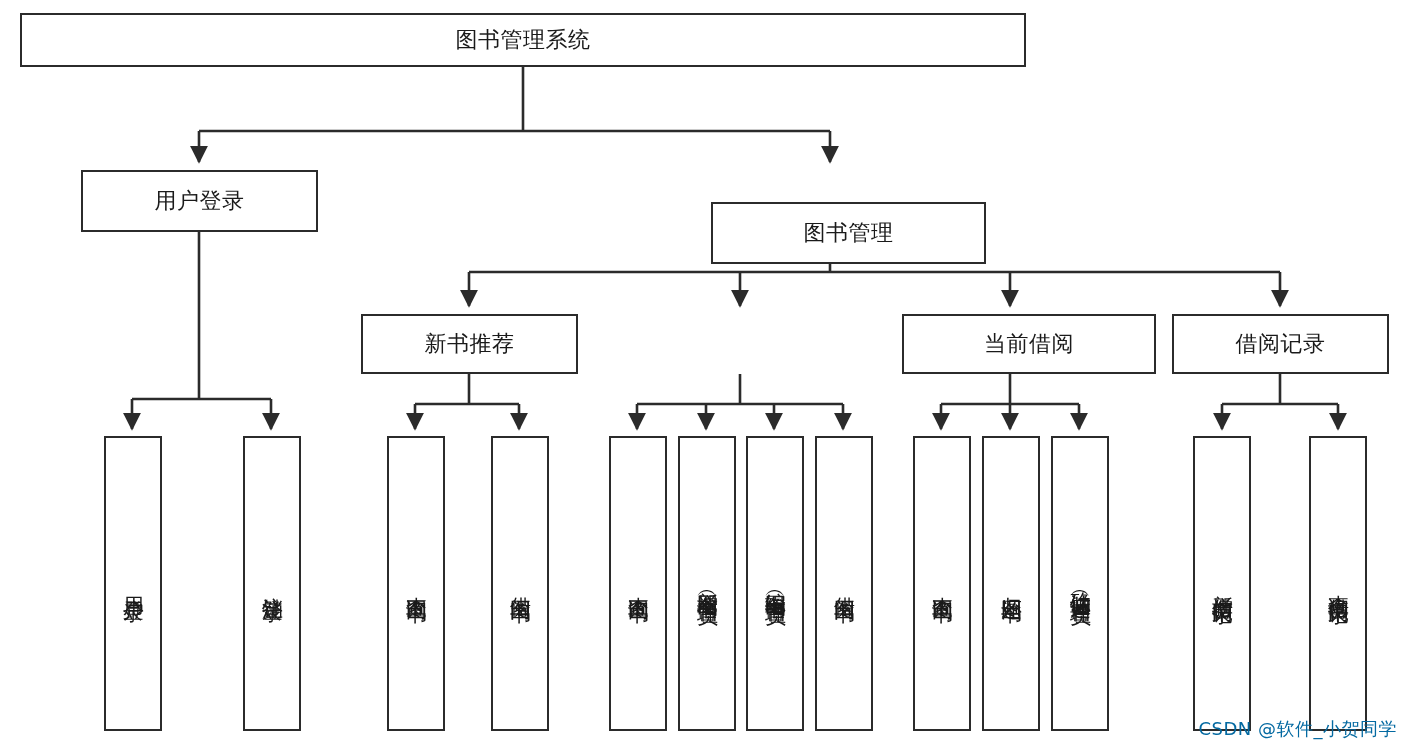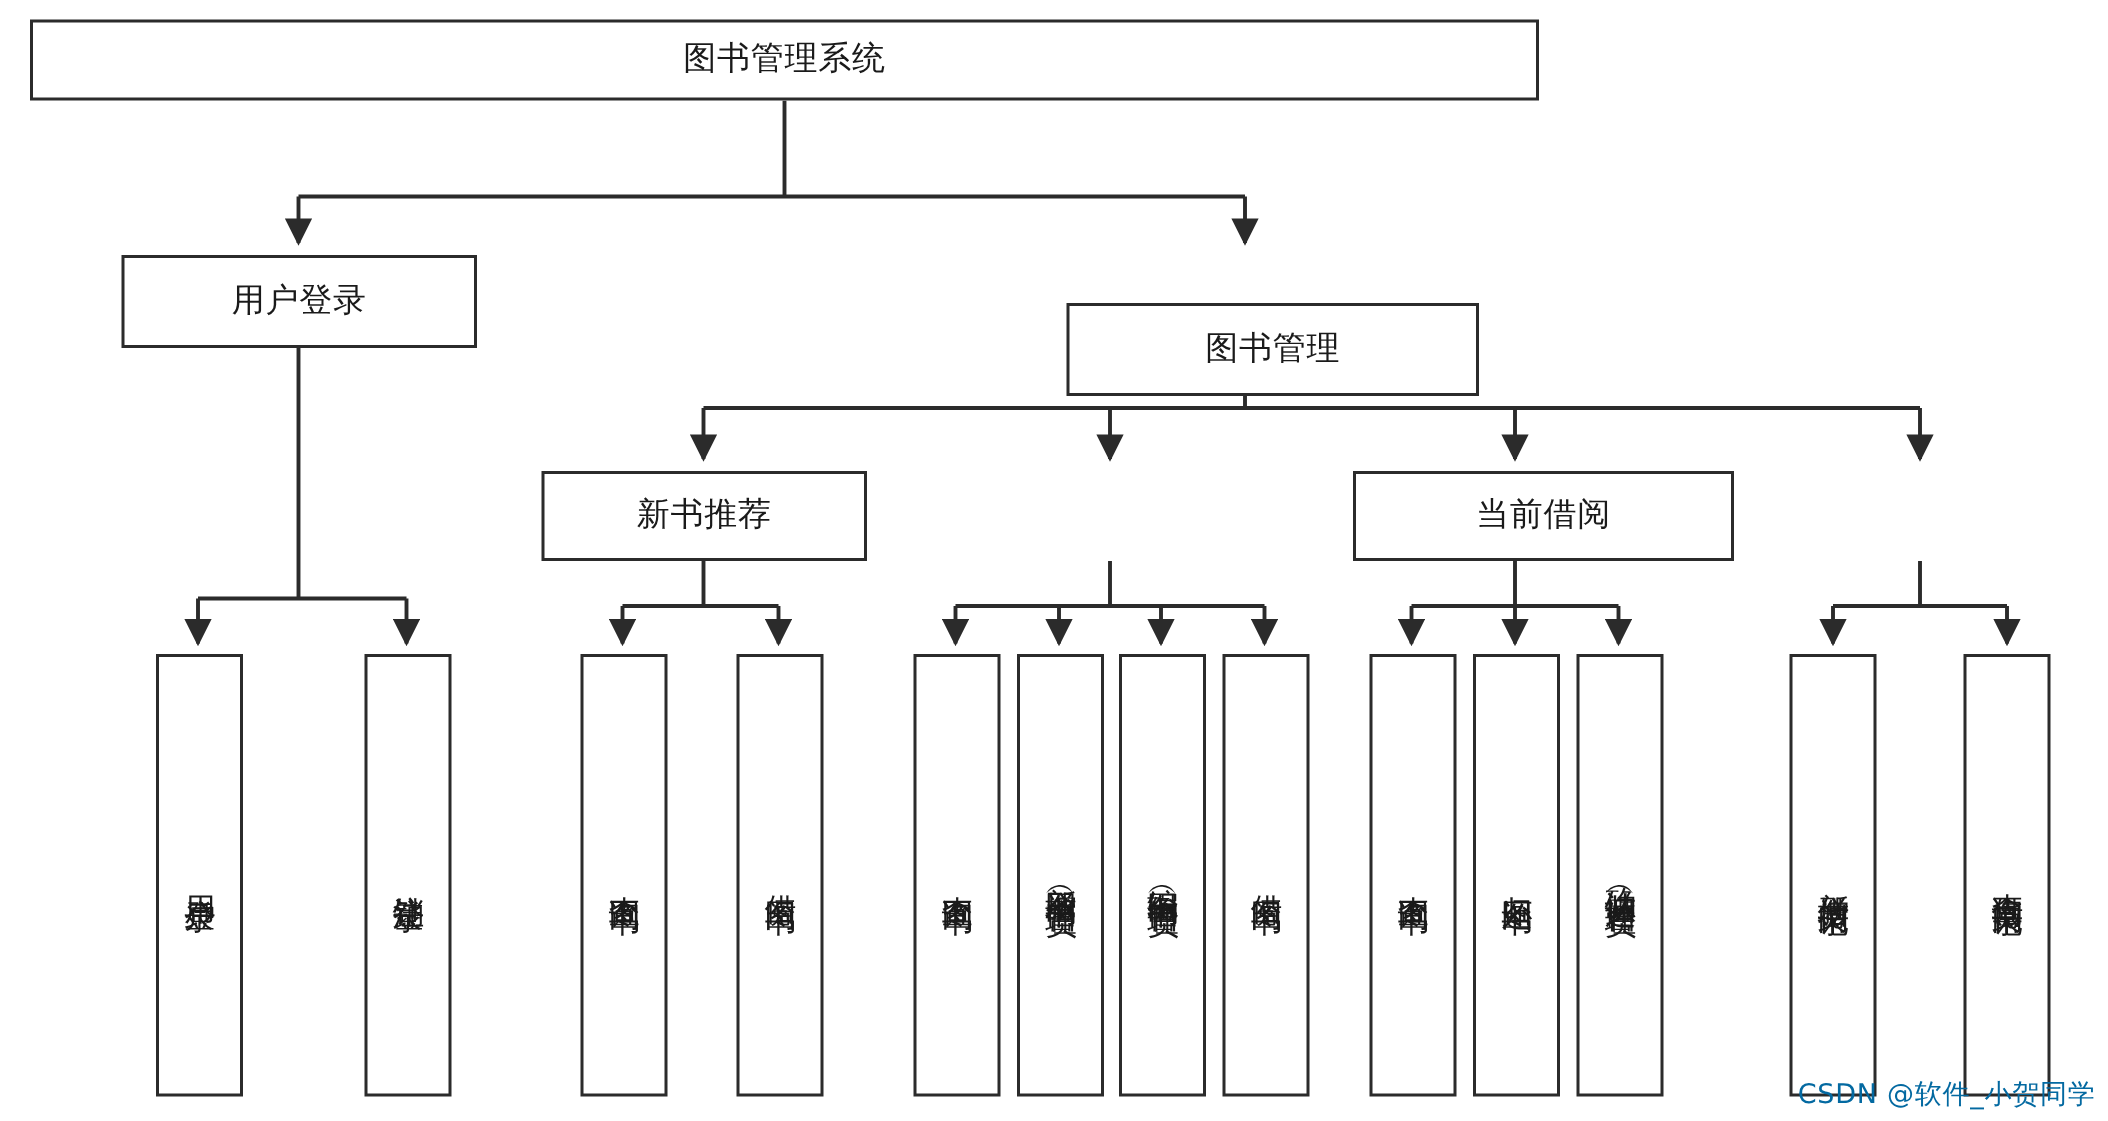--- a/index.html
+++ b/index.html
@@ -137,20 +137,23 @@
   <div class="node horiz" style="left:711px; top:170px; width:275px; height:62px;margin-top:32px;">
     <span class="label">图书管理</span>
   </div>
 
   <div class="node horiz" style="left:361px; top:314px; width:217px; height:60px;">
     <span class="label">新书推荐</span>
   </div>
   <div class="node horiz" style="left:902px; top:314px; width:254px; height:60px;">
     <span class="label">当前借阅</span>
   </div>
+  <div class="node horiz" style="left:1172px; top:314px; width:217px; height:60px;">
+    <span class="label">借阅记录</span>
+  </div>
 
   <div class="node vert" style="left:104px; top:436px; width:58px; height:295px;">
     <span class="label">用户登录</span>
   </div>
   <div class="node vert" style="left:243px; top:436px; width:58px; height:295px;">
     <span class="label">注销登录</span>
   </div>
 
   <div class="node vert" style="left:387px; top:436px; width:58px; height:295px;">
     <span class="label">查询图书</span>

